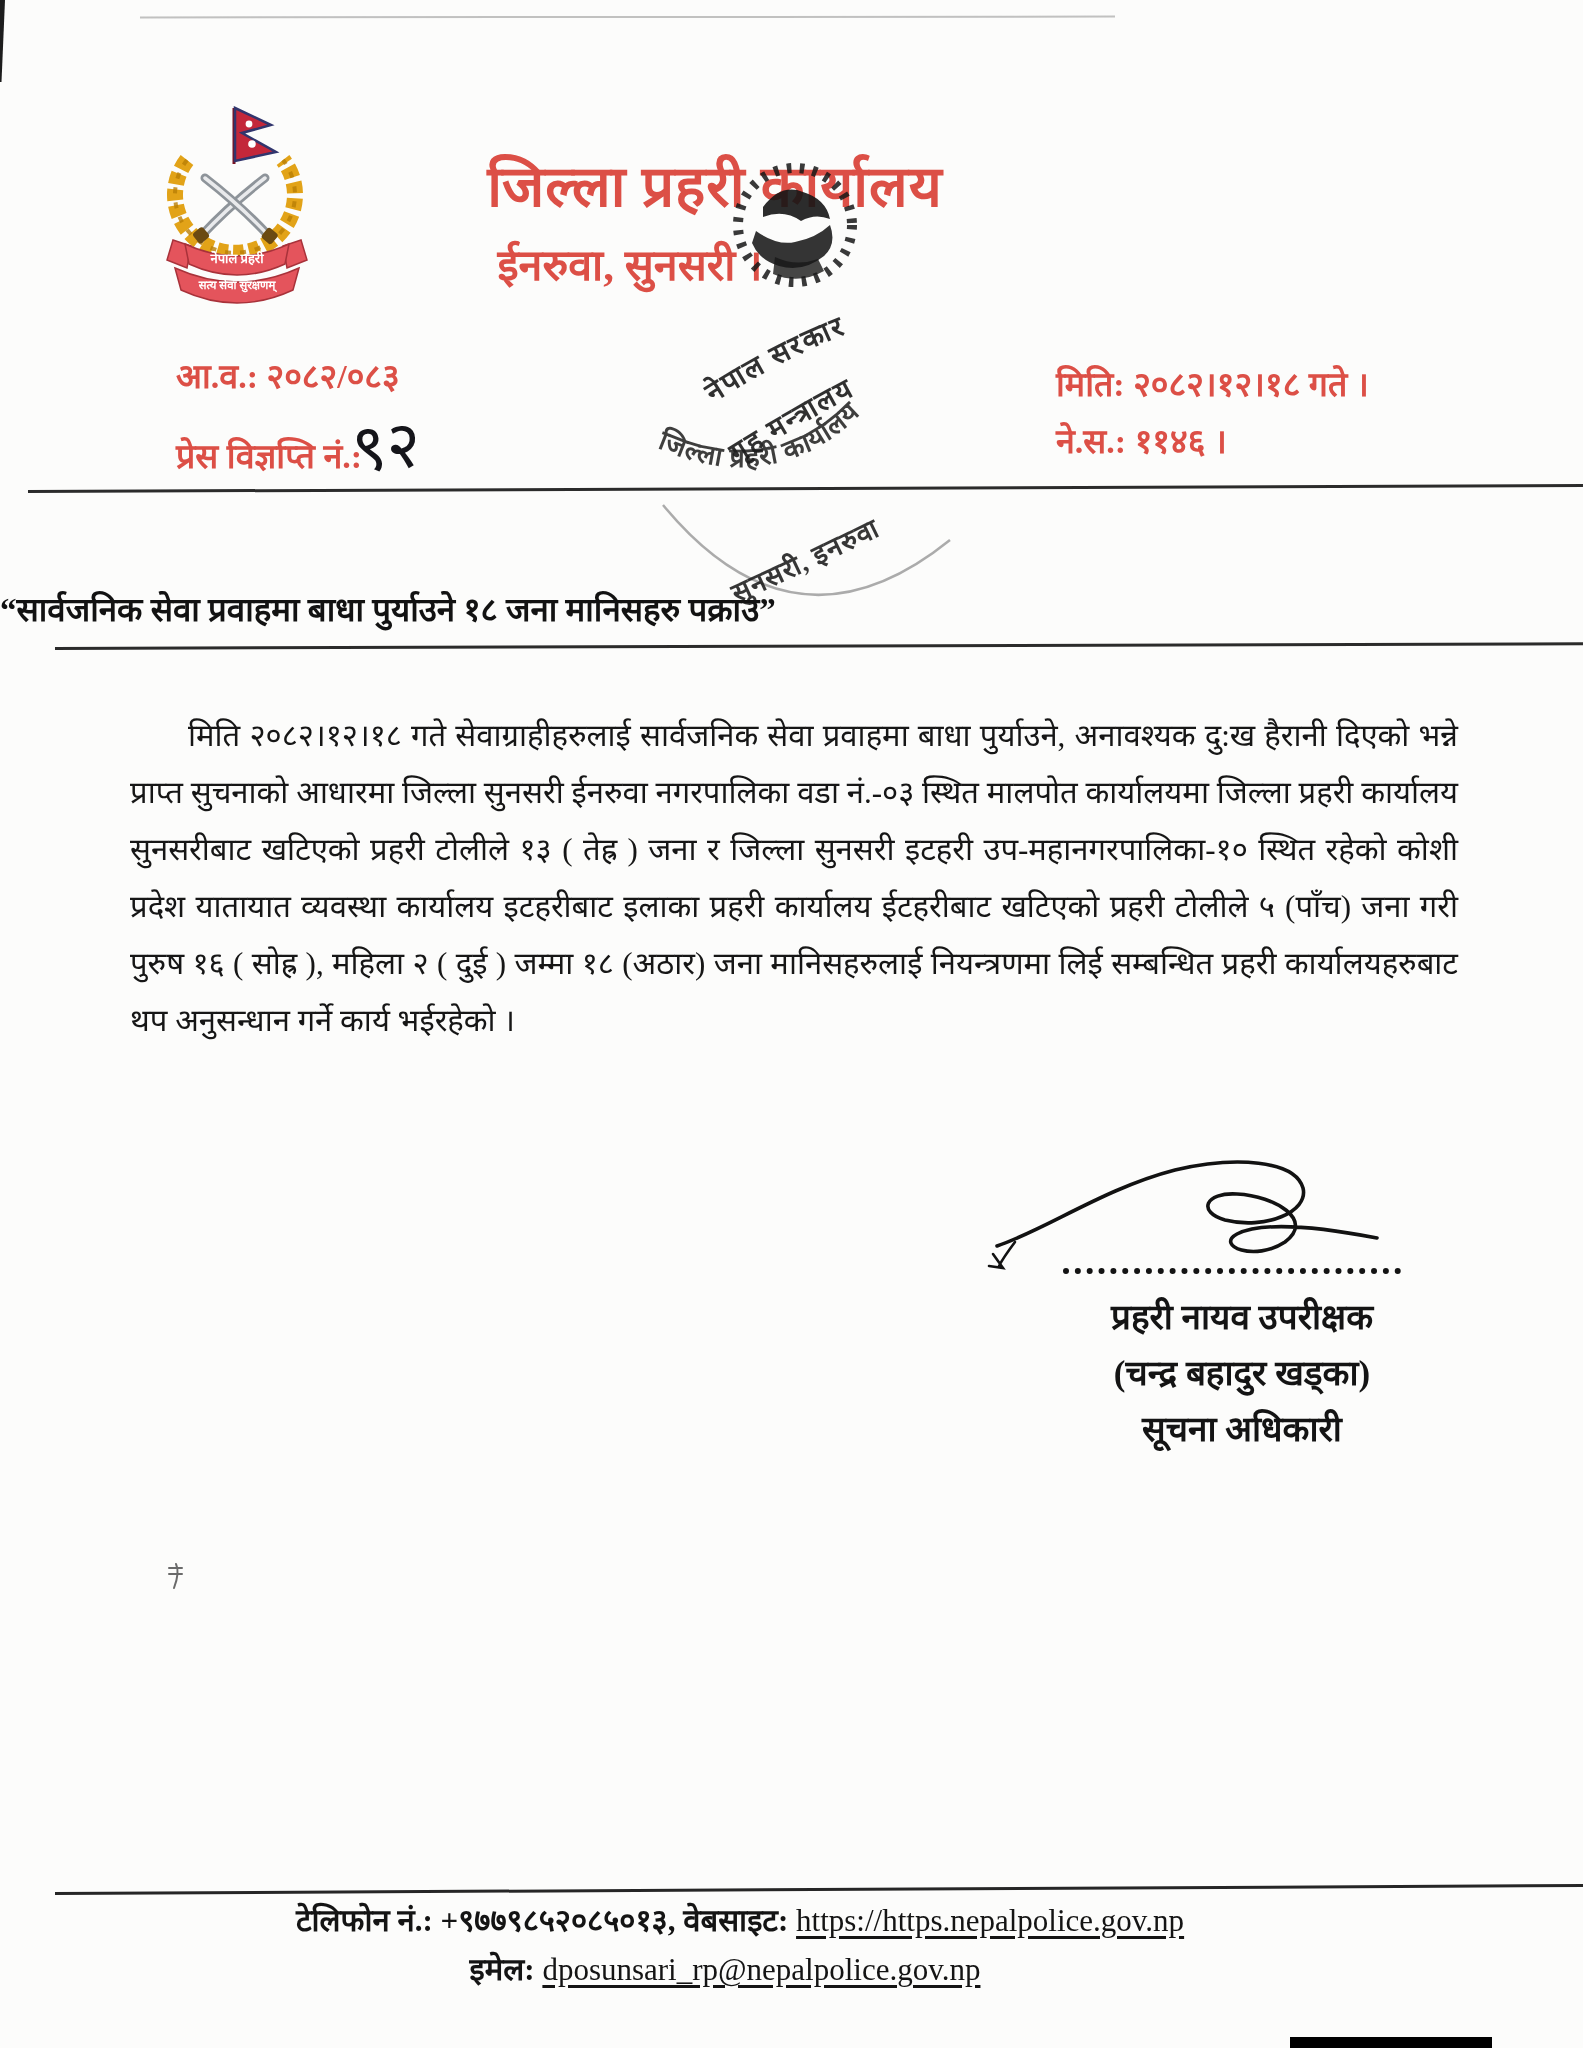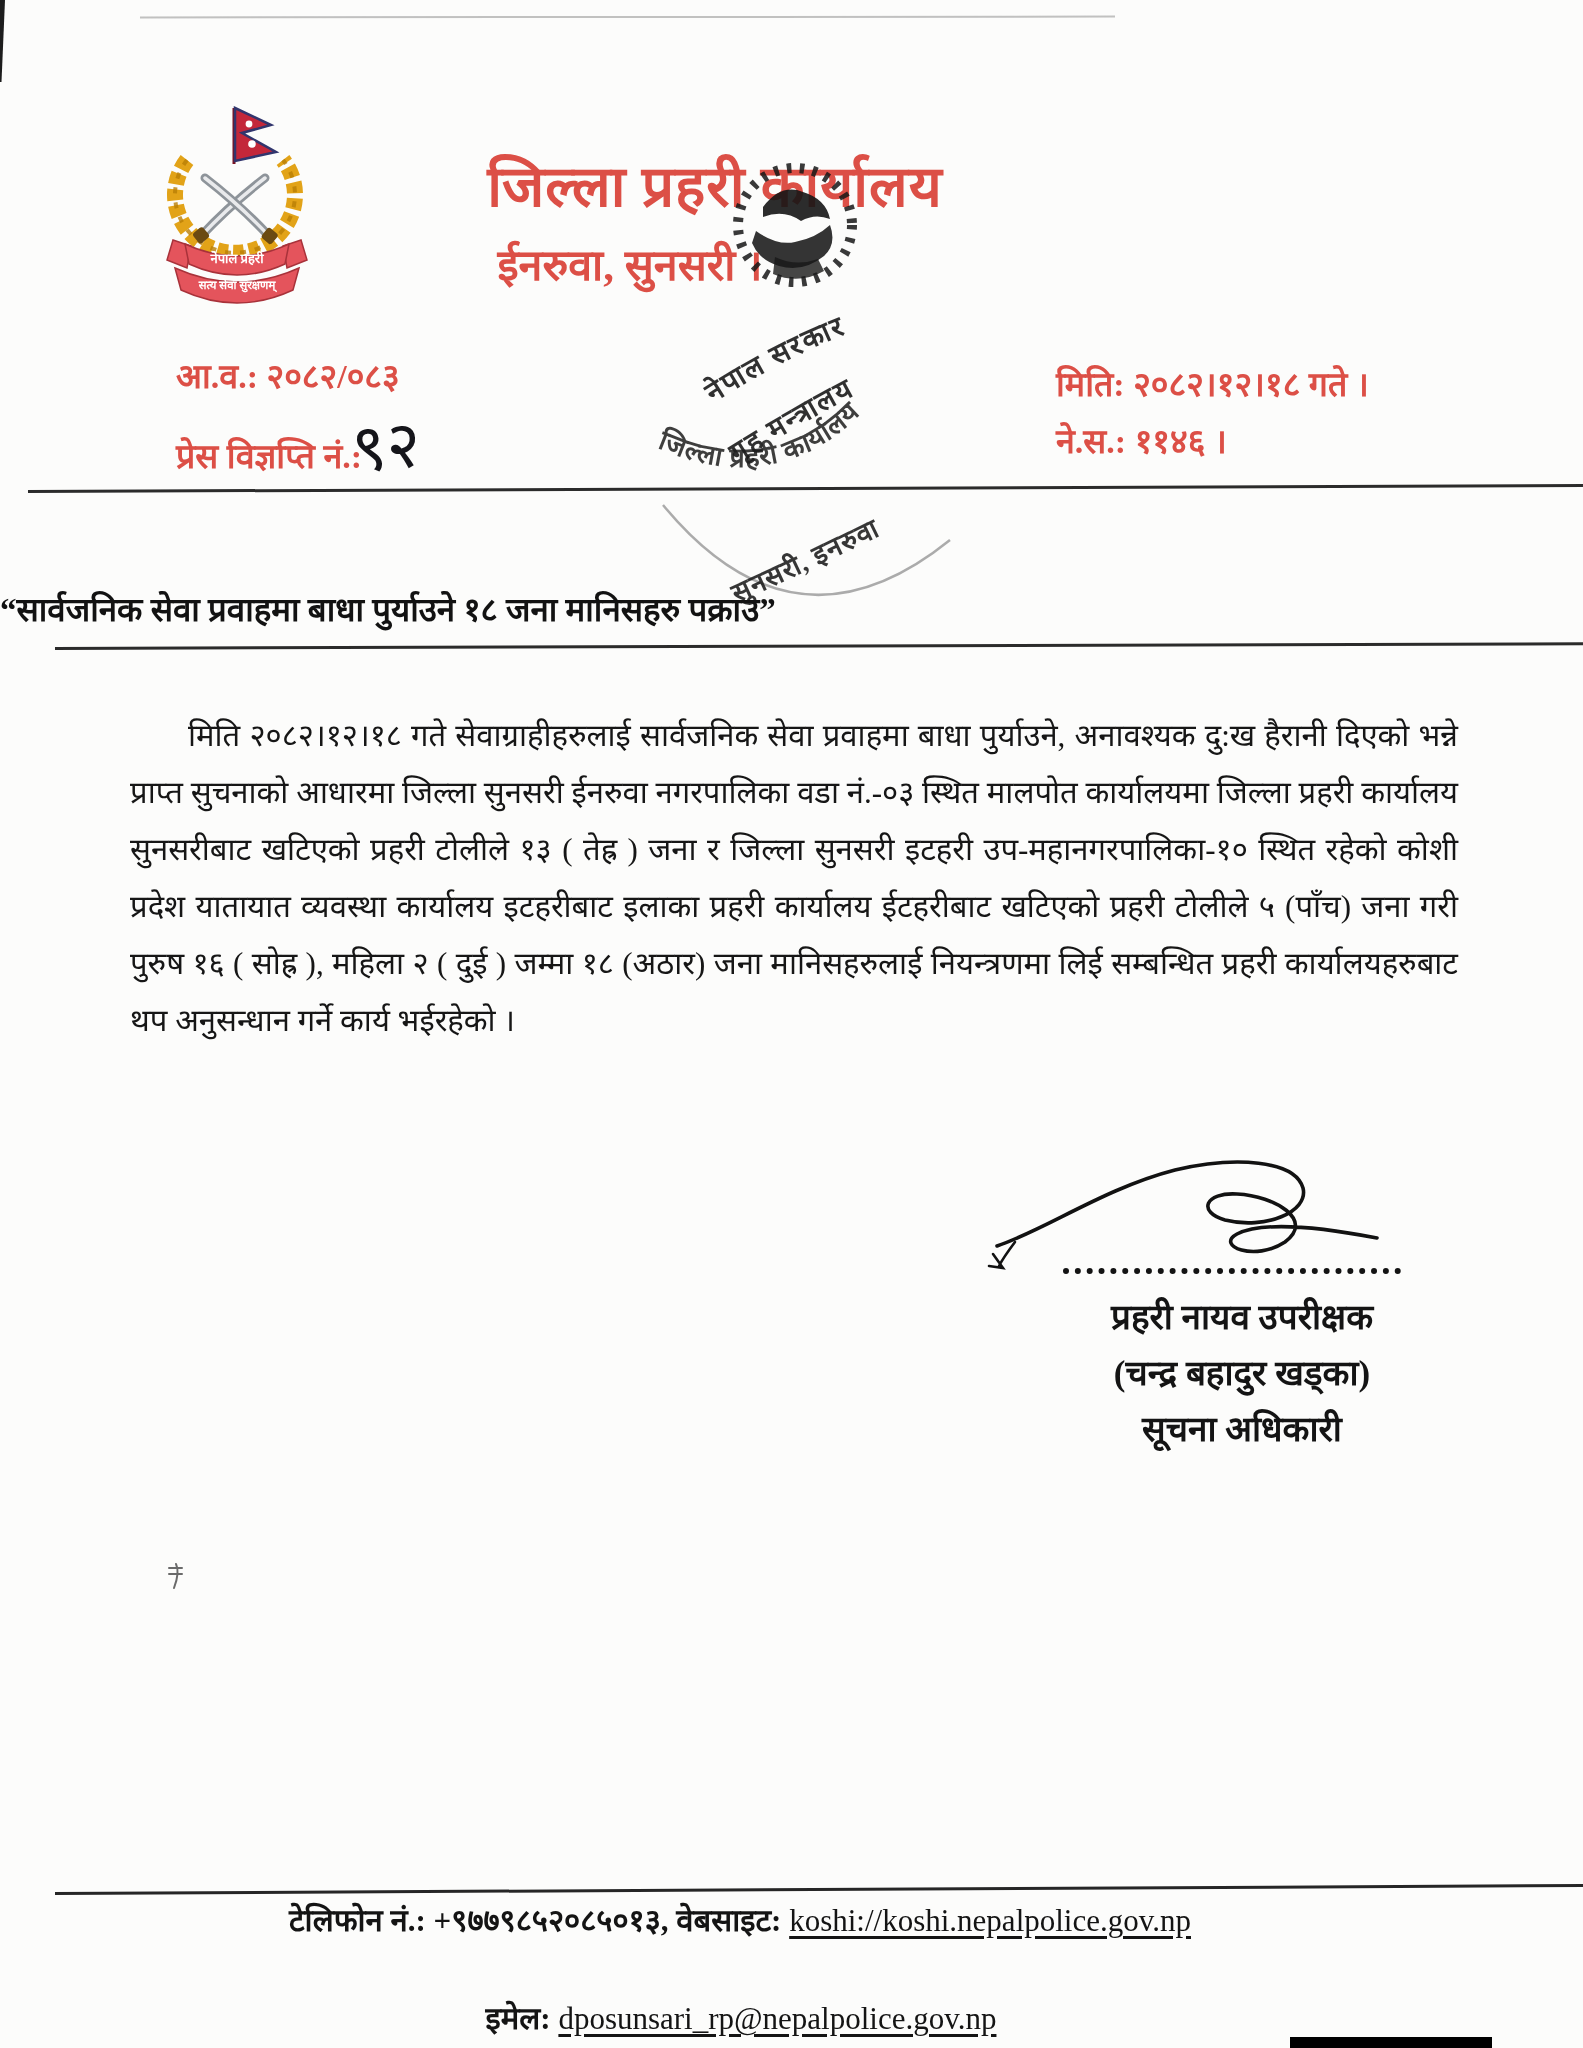--- a/index.html
+++ b/index.html
@@ -69,21 +69,21 @@
   .sig-text{position:absolute;width:380px;left:1052px;text-align:center;font-size:35px;font-weight:bold;color:#141414;line-height:1;}
   .sig-rank{top:1300px;}
   .sig-name{top:1356px;}
   .sig-desig{top:1412px;}
 
   .pen-mark{position:absolute;left:166px;top:1560px;width:20px;height:32px;opacity:.75;}
 
   
   .footer-line{position:absolute;text-align:center;font-size:31px;color:#141414;line-height:1.2;}
   .footer-1{left:0;top:1902px;width:1480px;}
-  .footer-2{left:0;top:2000px;width:1450px;padding-left:16px;}
+  .footer-2{left:0;top:1951px;width:1450px;}
   .footer-line .dev{font-weight:bold;}
   .link{text-decoration:underline;text-underline-offset:5px;}
   :root{--red:#dc4f46;}
 </style>
 </head>
 <body>
 
 <div class="page">
 
   <div class="scan-top-line"></div>
@@ -171,21 +171,21 @@
 
   <svg class="pen-mark" viewBox="0 0 20 32">
     <path d="M3 8 h13 M3 14 h13 M10 4 q4 8 -2 24" fill="none" stroke="#3a3a3a" stroke-width="2" stroke-linecap="round"></path>
   </svg>
 
   <div class="rule rule-3"></div>
   <div class="footer-line footer-1">
     <span class="dev">टेलिफोन नं.:</span>
     <span class="dev">+९७७९८५२०८५०१३,</span>
     <span class="dev">वेबसाइट:</span>
-    <span class="link">koshi://koshi.nepalpolice.gov.np</span>
+    <span class="link">https://https.nepalpolice.gov.np</span>
   </div>
   <div class="footer-line footer-2">
     <span class="dev">इमेल:</span>
     <span class="link">dposunsari_rp@nepalpolice.gov.np</span>
   </div>
 
   <div class="bottom-bar"></div>
 </div>
 
 </body></html>

